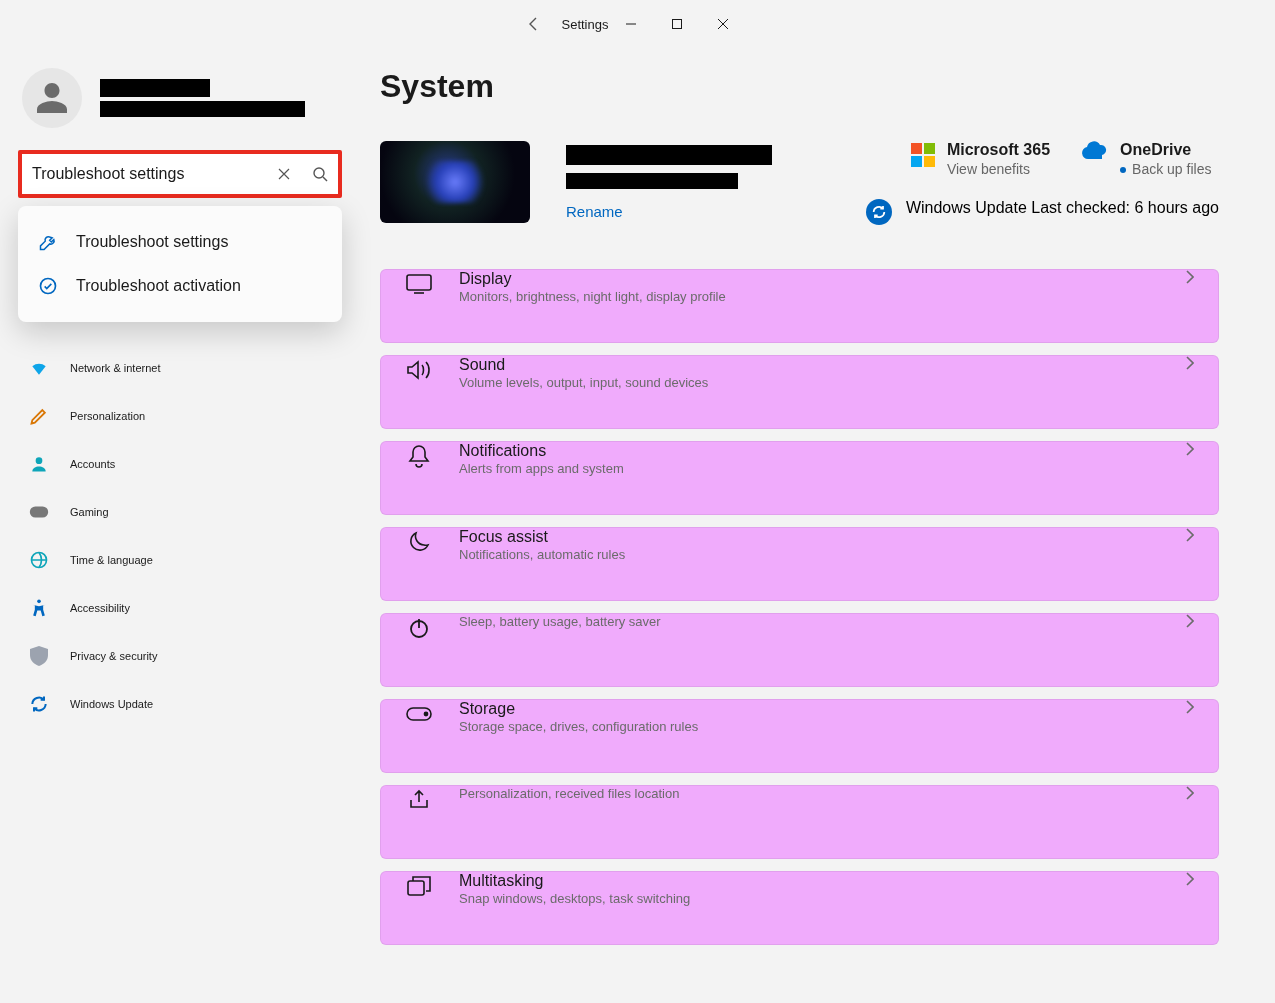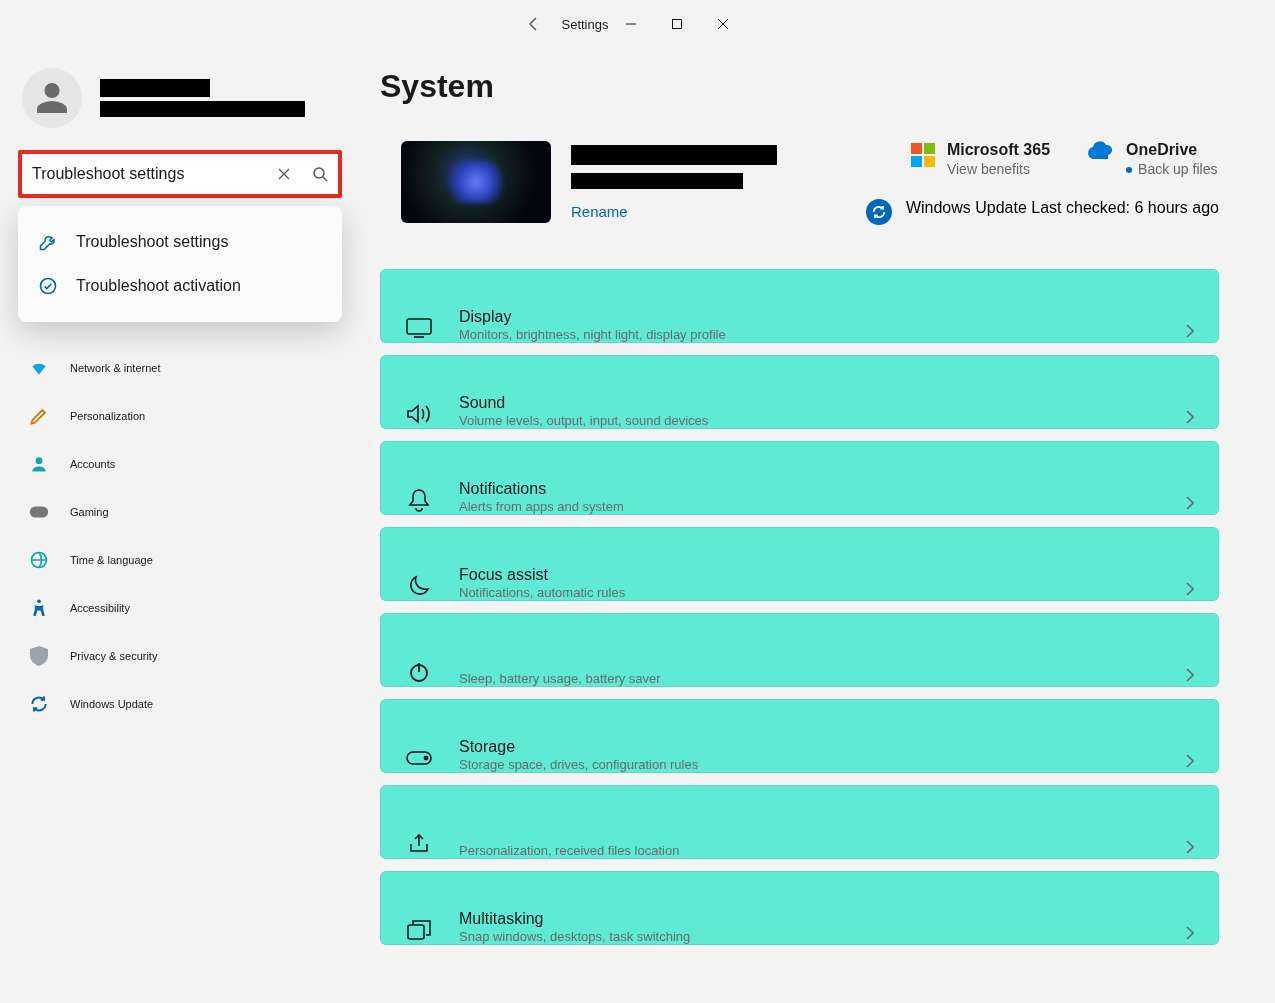--- a/index.html
+++ b/index.html
@@ -40,46 +40,46 @@
 
   
   .nav { margin-top:150px; }
   .nav-item { display:flex; align-items:center; gap:20px; height:40px; padding:0 10px; border-radius:4px; font-size:11px; color:#1a1a1a; margin-bottom:8px; }
   .nav-icon { width:22px; height:22px; display:flex; align-items:center; justify-content:center; }
 
   
   .page-title { font-size:32px; font-weight:600; margin-bottom:36px; color:#1a1a1a; }
 
   .hero { display:flex; align-items:flex-start; justify-content:space-between; margin-bottom:44px; }
-  .hero-left { display:flex; gap:20px;margin-left:21px; }
+  .hero-left { display:flex; gap:36px; }
   .pc-thumb { width:150px; height:82px; border-radius:6px; background:#050510 radial-gradient(circle at 45% 40%, #2a3d8f 0%, #122 35%, #050510 70%); position:relative; overflow:hidden; }
   .pc-thumb::after{content:"";position:absolute;inset:20px 35px;background:radial-gradient(circle at 50% 50%, #6a7dfb 0%, #2740b8 40%, transparent 65%);filter:blur(2px);}
   .pc-info { display:flex; flex-direction:column; gap:8px; padding-top:4px;}
   .pc-name { width:206px; height:20px; background:#000; }
   .pc-model { width:172px; height:16px; background:#000; }
   .rename-link { color:#0067c0; font-size:15px; margin-top:6px; }
 
-  .hero-right { display:flex; gap:26px;padding-left:45px; }
+  .hero-right { display:flex; gap:20px;padding-left:45px; }
   .hero-block { display:flex; gap:12px; }
   .hero-block.col { flex-direction:row; align-items:flex-start;}
   .hero-block .texts {display:flex; flex-direction:column; gap:2px;}
   .hero-block .title { font-size:16px; font-weight:600; color:#1a1a1a; }
   .hero-block .sub { font-size:14px; color:#666; }
   .ms365-icon { width:24px; height:24px; display:grid; grid-template:1fr 1fr/1fr 1fr; gap:2px; margin-top:2px;}
   .ms365-icon div:nth-child(1){background:#f35325;} .ms365-icon div:nth-child(2){background:#81bc06;}
   .ms365-icon div:nth-child(3){background:#05a6f0;} .ms365-icon div:nth-child(4){background:#ffba08;}
   .onedrive-icon { color:#0078d4; }
   .update-row { display:flex; gap:14px; margin-top:22px;}
   .update-icon { width:26px; height:26px; border-radius:50%; background:#0067c0; display:flex;align-items:center;justify-content:center; }
   .dot-blue { width:6px; height:6px; border-radius:50%; background:#0067c0; display:inline-block; margin-right:6px; vertical-align:middle;}
 
   .hero-right-stack {display:flex; flex-direction:column;}
 
   
-  .card { background:#5eead4; border:1px solid rgba(0,0,0,0.06); border-radius:6px; height:74px; display:flex; align-items:flex-end; padding:0 24px; margin-bottom:12px; gap:26px; }
+  .card { background:#f0abfc; border:1px solid rgba(0,0,0,0.06); border-radius:6px; height:74px; display:flex; align-items:flex-start; padding:0 24px; margin-bottom:12px; gap:26px; }
   .card-icon { width:28px; height:28px; display:flex; align-items:center; justify-content:center; color:#1a1a1a; }
   .card-texts { flex:1; display:flex; flex-direction:column; gap:1px; }
   .card-title { font-size:16px; color:#1a1a1a; }
   .card-sub { font-size:13px; color:#6b6b6b; }
   .chevron { color:#6b6b6b; }
 </style>
 </head>
 <body>
 
 <div class="title-bar">

